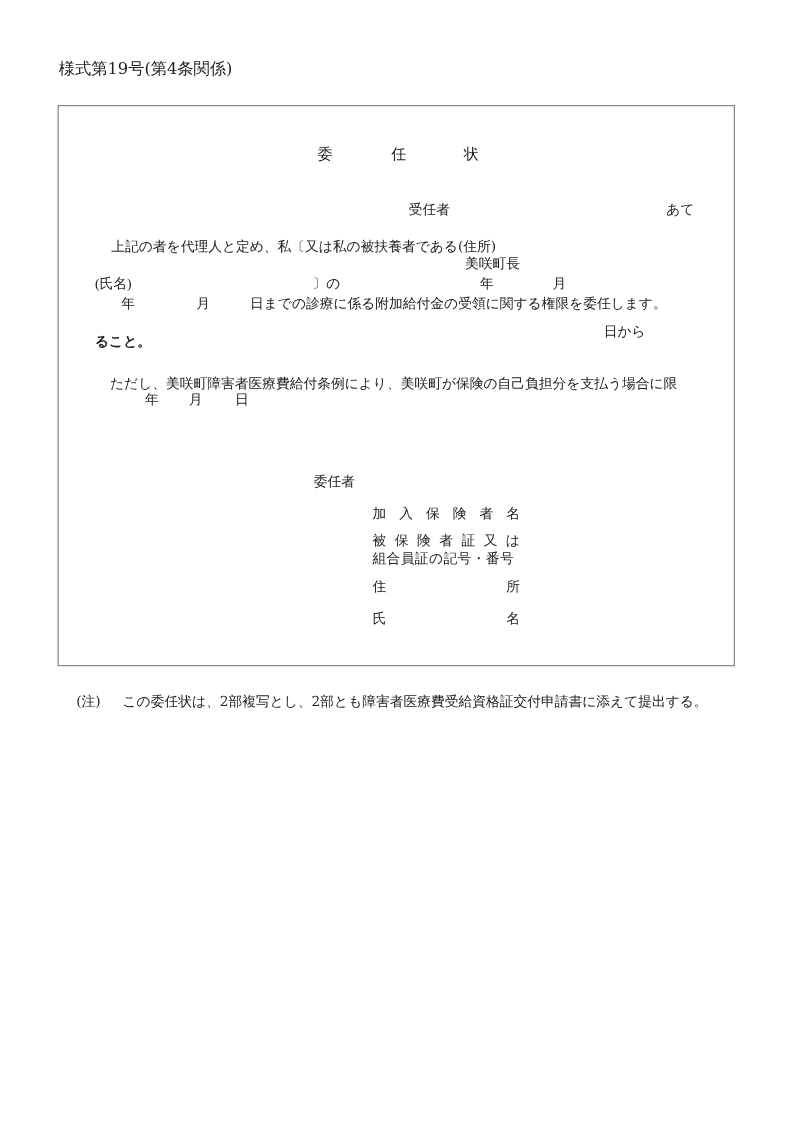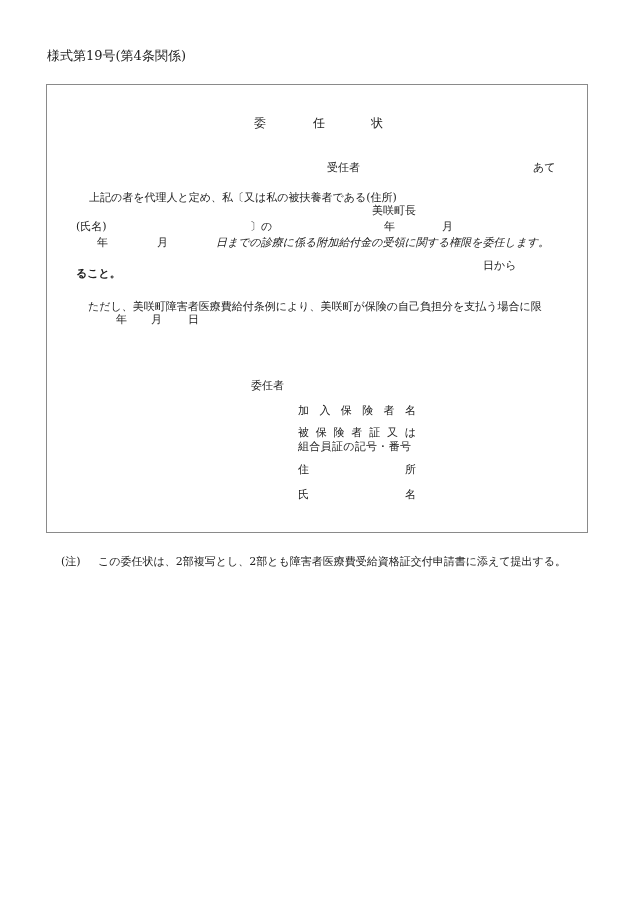--- a/index.html
+++ b/index.html
@@ -24,29 +24,29 @@
 
 <div class="abs" style="left:254px; top:116px; font-size:12px;">委</div>
 <div class="abs" style="left:313px; top:116px; font-size:12px;">任</div>
 <div class="abs" style="left:371px; top:116px; font-size:12px;">状</div>
 
 <div class="abs" style="left:327px; top:161px;">受任者</div>
 <div class="abs" style="left:372px; top:161px;margin-top:43px;">美咲町長</div>
 <div class="abs" style="left:533px; top:161px;text-align:right;">あて</div>
 
 <div class="abs" style="left:89px; top:191px;">上記の者を代理人と定め、私〔又は私の被扶養者である(住所)</div>
-<div class="abs" style="left:76px; top:220px;">(氏名)</div>
+<div class="abs" style="left:76px; top:220px;font-family:Liberation Serif, serif;">(氏名)</div>
 <div class="abs" style="left:120px; top:220px; width:128px; height:14px;"></div>
 <div class="abs" style="left:250px; top:220px;">〕の</div>
 <div class="abs" style="left:384px; top:220px;">年</div>
 <div class="abs" style="left:442px; top:220px;">月</div>
 <div class="abs" style="left:483px; top:220px;margin-top:39px;">日から</div>
 <div class="abs" style="left:97px; top:236px;">年</div>
 <div class="abs" style="left:157px; top:236px;">月</div>
-<div class="abs" style="left:216px; top:236px;font-style:italic;">日までの診療に係る附加給付金の受領に関する権限を委任します。</div>
+<div class="abs" style="left:200px; top:236px;">日までの診療に係る附加給付金の受領に関する権限を委任します。</div>
 <div class="abs" style="left:88px; top:252px;margin-top:48px;">ただし、美咲町障害者医療費給付条例により、美咲町が保険の自己負担分を支払う場合に限</div>
 <div class="abs" style="left:76px; top:267px;font-weight:bold;">ること。</div>
 
 <div class="abs" style="left:116px; top:313px;">年</div>
 <div class="abs" style="left:151px; top:313px;">月</div>
 <div class="abs" style="left:188px; top:313px;">日</div>
 
 <div class="abs" style="left:251px; top:379px;">委任者</div>
 
 <div class="abs spaced" style="left:298px; top:404px; width:118px; display:flex; justify-content:space-between;">

